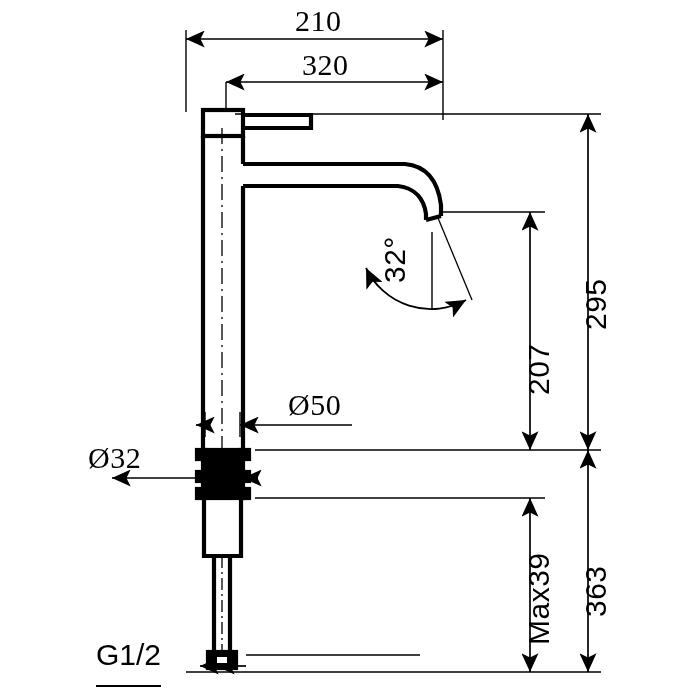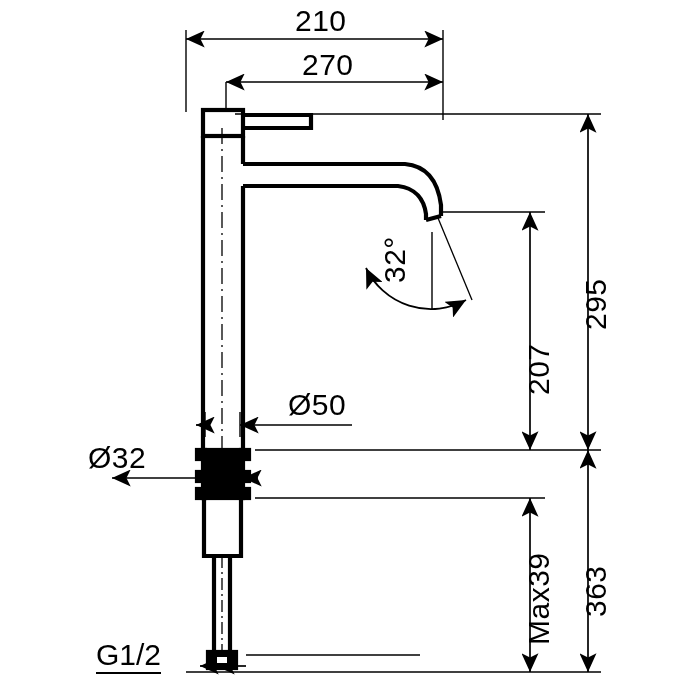--- a/index.html
+++ b/index.html
@@ -2,25 +2,25 @@
 <html><head>
 <meta charset="utf-8">
 <style>
   html,body{margin:0;padding:0;background:#ffffff;}
   body{width:700px;height:700px;overflow:hidden;
        font-family:"Liberation Sans", sans-serif;}
   #stage{position:relative;width:700px;height:700px;background:#fff;}
   svg#drawing{position:absolute;left:0;top:0;width:700px;height:700px;}
   .lbl{position:absolute;color:#000;font-family:"Liberation Sans",sans-serif;
        white-space:nowrap;line-height:1;}
-  .lbl-h{font-size:30px;letter-spacing:0.5px;}
+  .lbl-h{font-size:30px;letter-spacing:0.5px;font-family:Liberation Serif, serif;}
   .lbl-v{font-size:30px;letter-spacing:0.5px;transform-origin:0 0;
          transform:rotate(-90deg);}
   .lbl-g{font-size:30px;}
-  .uline{border-bottom:2px solid #000;padding-bottom:2px;}
+  .uline{border-bottom:2px solid #000;padding-bottom:15px;}
 </style>
 </head>
 <body>
 
 <div id="stage">
 
   <svg id="drawing" viewBox="0 0 700 700">
     <defs>
       <marker id="arrL" viewBox="0 0 12 10" refX="11" refY="5" markerWidth="12" markerHeight="10" orient="auto-start-reverse">
         <path d="M11,5 L0,0 L2.5,5 L0,10 Z" fill="#000"></path>
@@ -127,21 +127,21 @@
 
         <rect x="208" y="652" width="28" height="16" fill="#000" stroke="#000"></rect>
         <rect x="216" y="656" width="12" height="8" fill="#fff" stroke="#000" stroke-width="2"></rect>
       </g>
 
     </g>
   </svg>
 
   <div class="lbl lbl-h" style="left:295px; top:6px;">210</div>
 
-  <div class="lbl lbl-h" style="left:302px; top:50px;">270</div>
+  <div class="lbl lbl-h" style="left:302px; top:50px;">320</div>
 
   <div class="lbl lbl-v" style="left:524px; top:395px;">207</div>
 
   <div class="lbl lbl-v" style="left:581px; top:330px;">295</div>
 
   <div class="lbl lbl-v" style="left:524px; top:645px;">Max39</div>
 
   <div class="lbl lbl-v" style="left:581px; top:617px;">363</div>
 
   <div class="lbl lbl-h" style="left:288px; top:390px;">Ø50</div>

